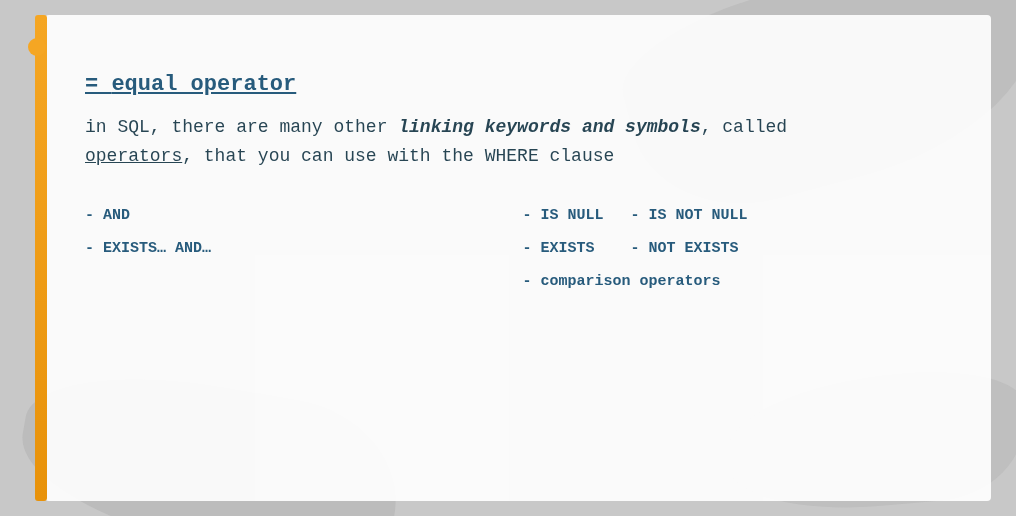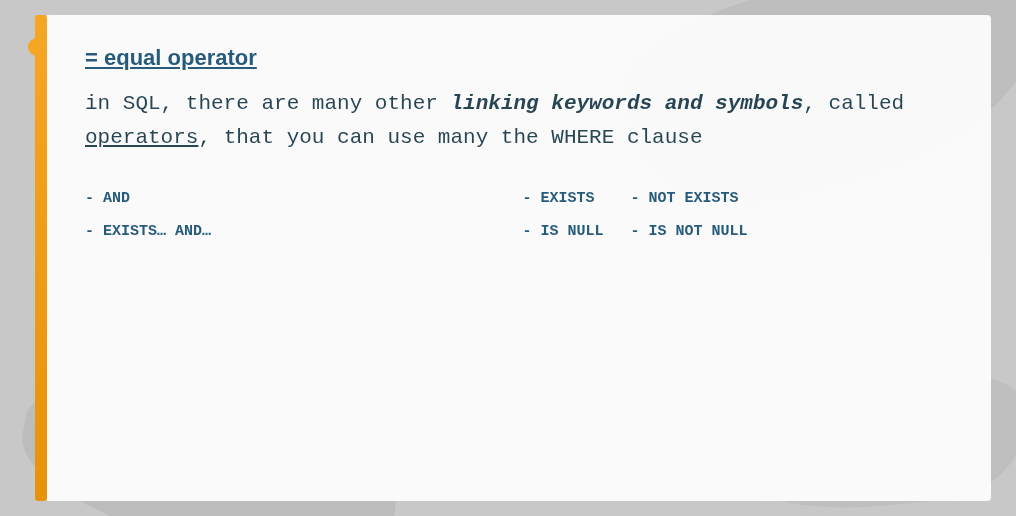--- a/index.html
+++ b/index.html
@@ -94,29 +94,30 @@
       border-radius: 50%;
       z-index: 11;
     }
 
     .title {
       font-size: 22px;
       font-weight: bold;
       color: #1a5276;
       text-decoration: underline;
       margin-bottom: 16px;
-      font-family: Liberation Sans, sans-serif;
+      font-family: Liberation Mono, monospace;
+      margin-top: 27px;
     }
 
     .title span.equals {
       color: #1a5276;
     }
 
     .intro-text {
-      font-size: 21px;
+      font-size: 18px;
       color: #1a3a4a;
       line-height: 1.6;
       margin-bottom: 28px;
       font-family: 'Courier New', Courier, monospace;
     }
 
     .intro-text em {
       font-style: italic;
       font-weight: bold;
     }
@@ -162,28 +163,29 @@
   <div class="bullet-dot"></div>
 
   <div class="content-area">
 
     <div class="title">
       <span class="equals">= </span><span>equal operator</span>
     </div>
 
     <div class="intro-text">
       <span>in SQL, there are many other </span><em>linking keywords and symbols</em><span>, called</span><br>
-      <span class="underline-word">operators</span><span>, that you can use many the WHERE clause</span>
+      <span class="underline-word">operators</span><span>, that you can use with the WHERE clause</span>
     </div>
 
     <div class="operators-grid">
       <div class="col-left">
         <div class="op-item">- AND</div>
         <div class="op-item">- EXISTS… AND…</div>
       </div>
       <div class="col-right">
+        <div class="op-item">- IS NULL&nbsp;&nbsp; - IS NOT NULL</div>
         <div class="op-item">- EXISTS&nbsp;&nbsp;&nbsp; - NOT EXISTS</div>
-        <div class="op-item">- IS NULL&nbsp;&nbsp; - IS NOT NULL</div>
+        <div class="op-item">- comparison operators</div>
       </div>
     </div>
 
   </div>
 </div>
 
 </body></html>

